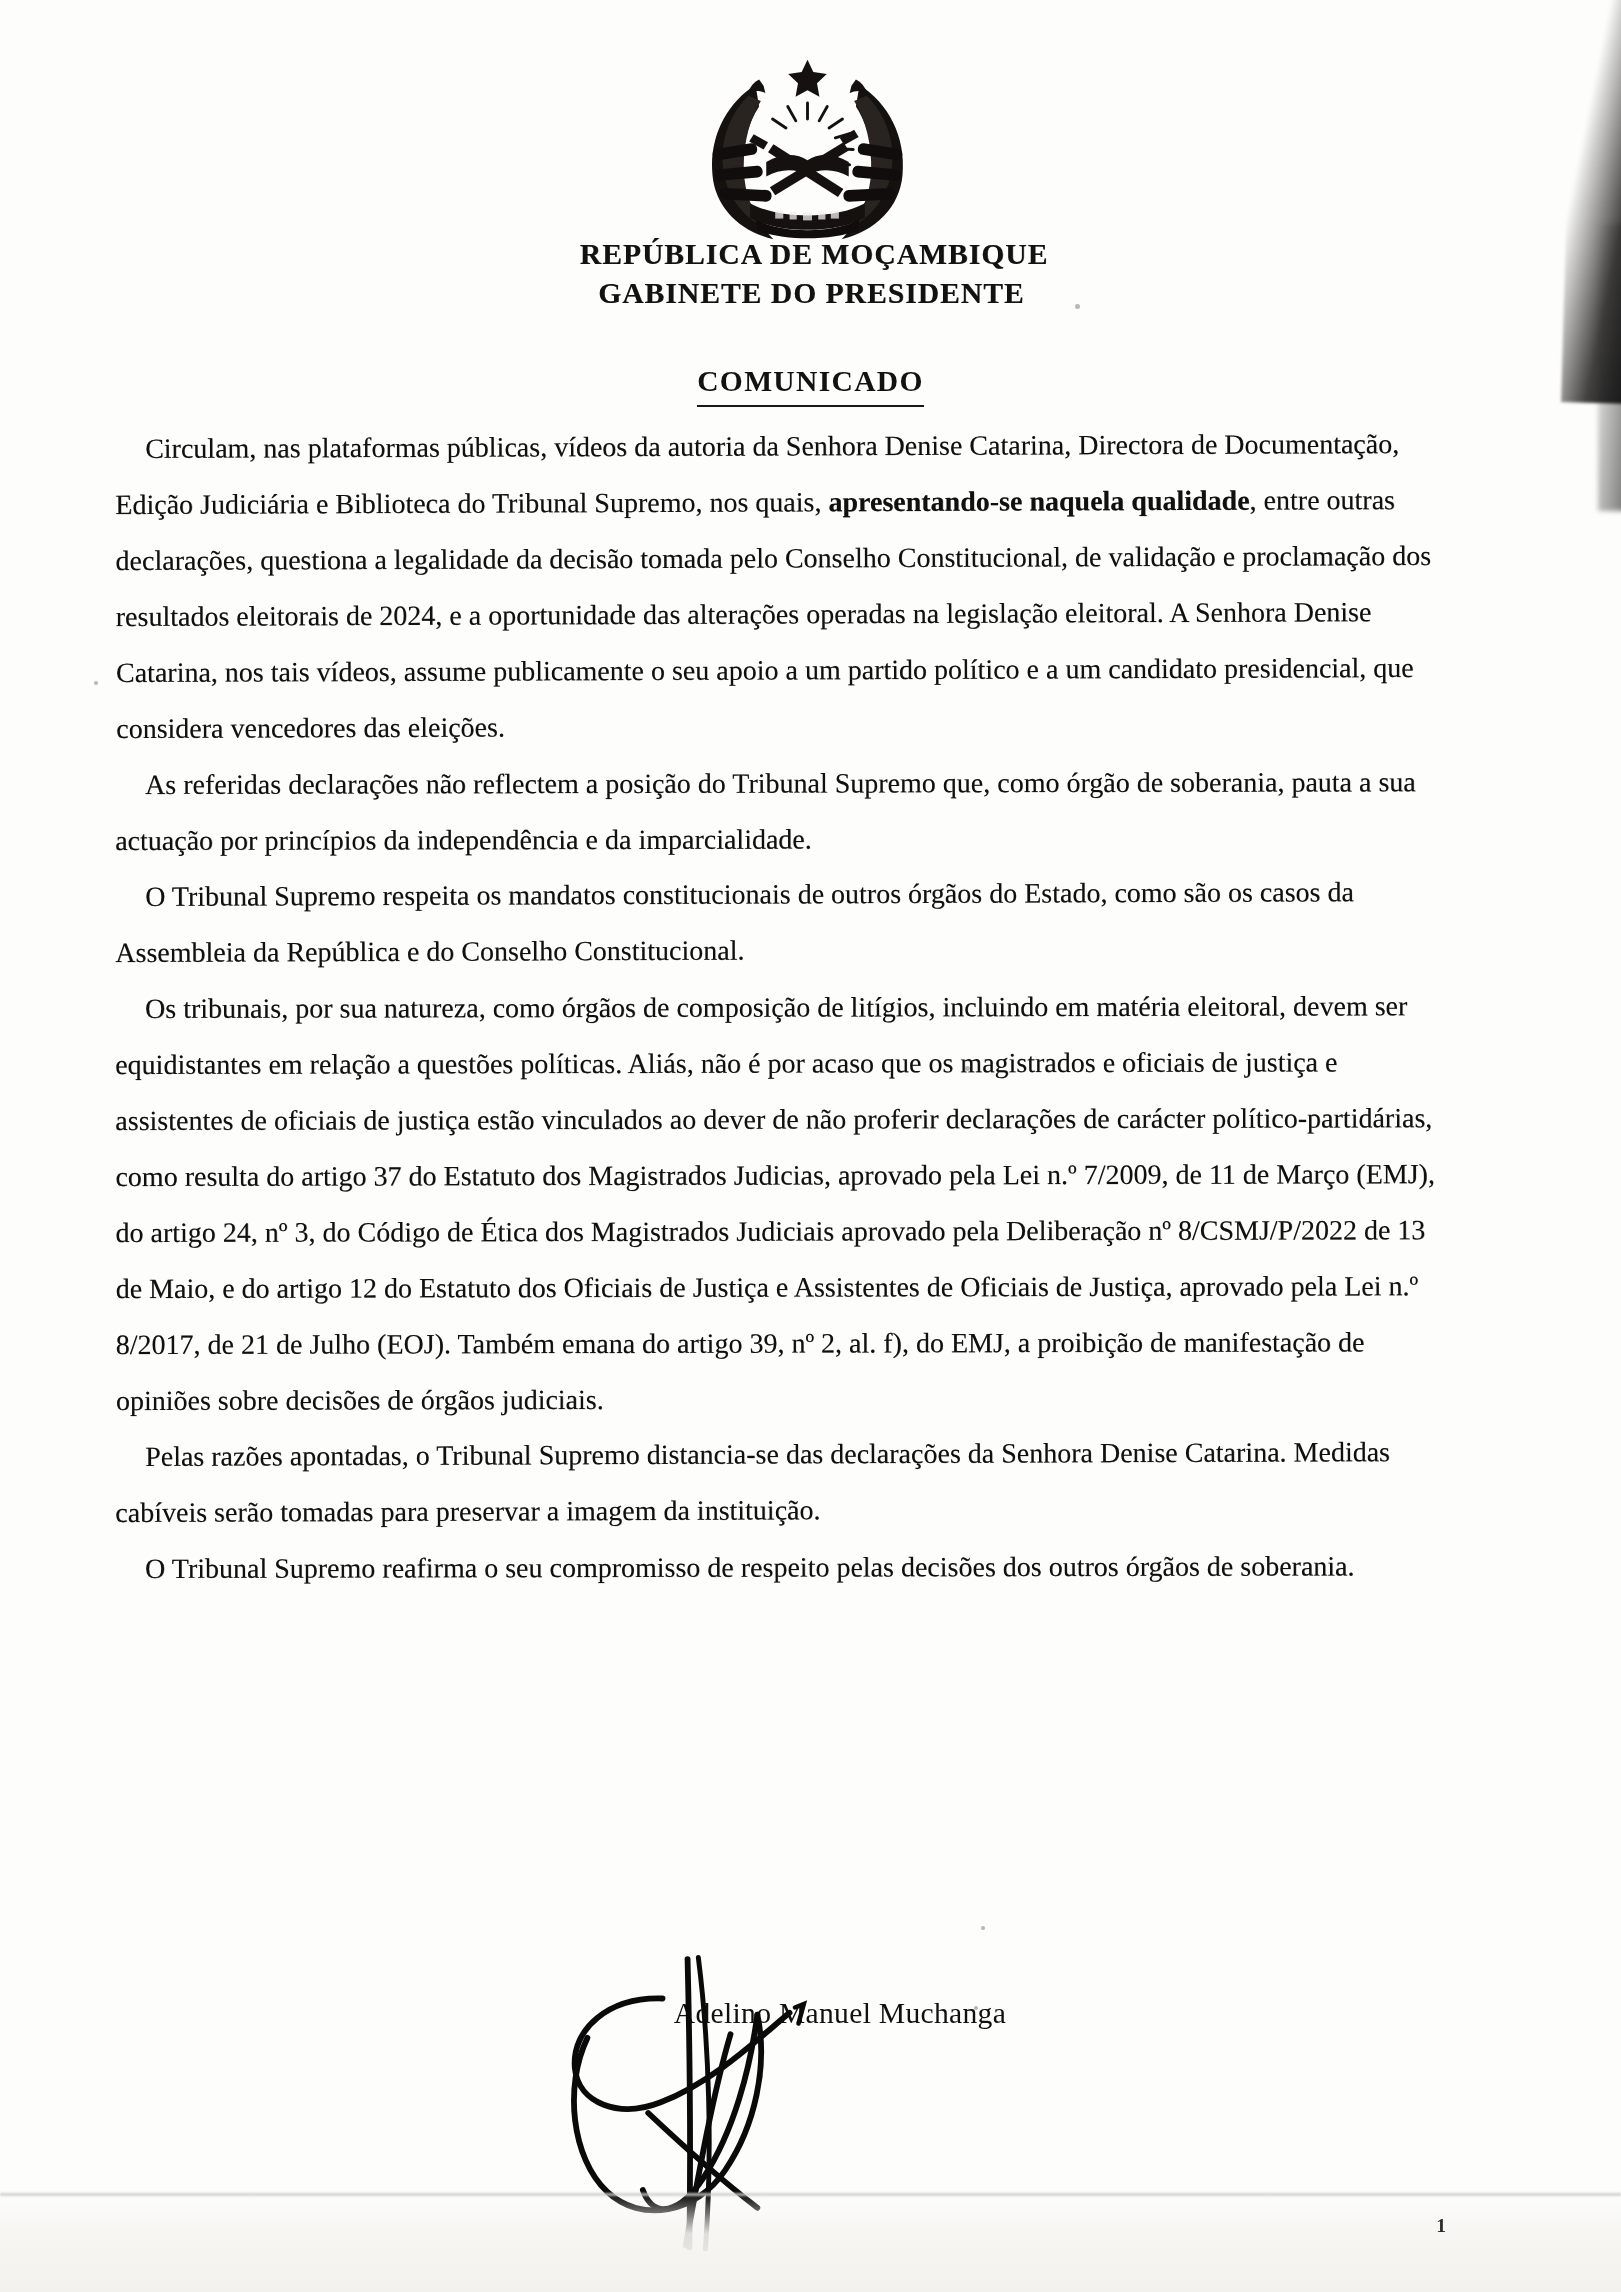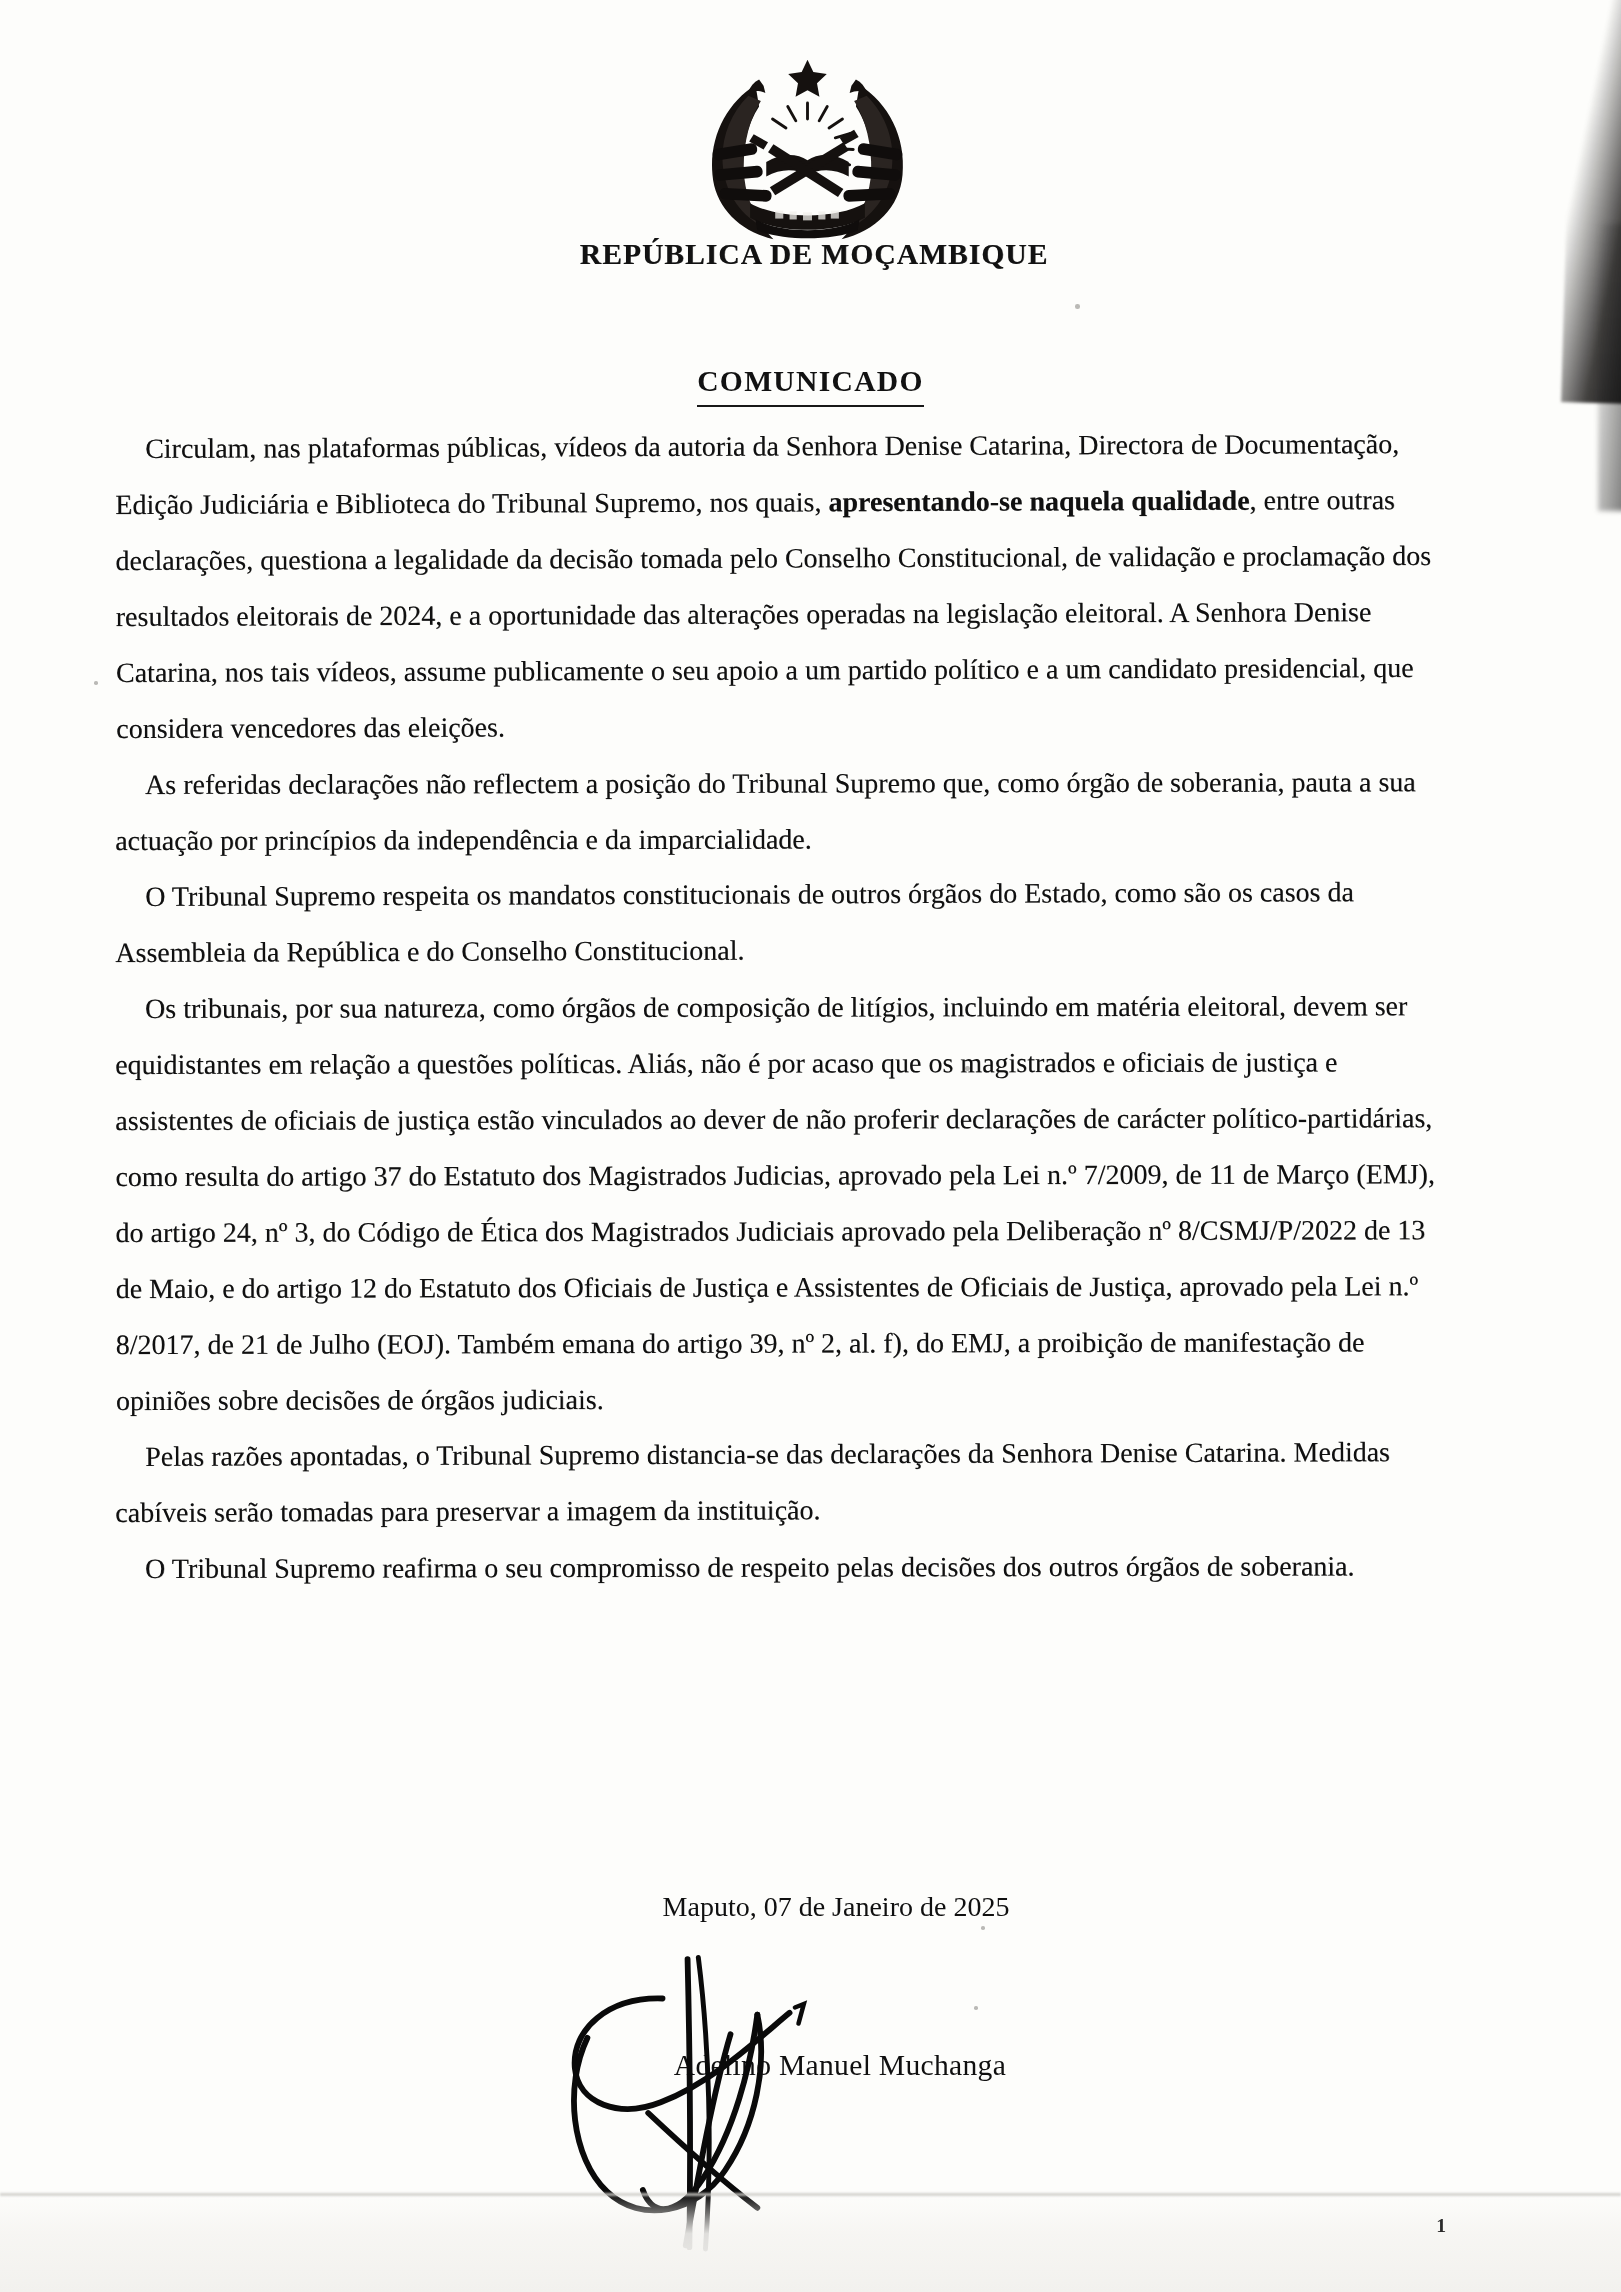--- a/index.html
+++ b/index.html
@@ -240,37 +240,37 @@
         <rect x="130" y="181" width="8" height="9"></rect>
         <rect x="145" y="182" width="10" height="9"></rect>
         <rect x="162" y="181" width="8" height="9"></rect>
         <rect x="176" y="180" width="9" height="9"></rect>
       </g>
     </svg>
   </div>
 
   <div class="header-block">
     <div class="header-line hl1">REPÚBLICA DE MOÇAMBIQUE</div>
+    <div class="header-line hl3">GABINETE DO PRESIDENTE</div>
   </div>
 
   <div class="doc-title">
     <span>COMUNICADO</span>
   </div>
 
   <div class="body-block">
     <p class="para indent skew-a"><span>Circulam, nas plataformas públicas, vídeos da autoria da Senhora Denise Catarina, Directora de Documentação, Edição Judiciária e Biblioteca do Tribunal Supremo, nos quais, </span><b>apresentando-se naquela qualidade</b><span>, entre outras declarações, questiona a legalidade da decisão tomada pelo Conselho Constitucional, de validação e proclamação dos resultados eleitorais de 2024, e a oportunidade das alterações operadas na legislação eleitoral. A Senhora Denise Catarina, nos tais vídeos, assume publicamente o seu apoio a um partido político e a um candidato presidencial, que considera vencedores das eleições.</span></p>
     <p class="para indent skew-b"><span>As referidas declarações não reflectem a posição do Tribunal Supremo que, como órgão de soberania, pauta a sua actuação por princípios da independência e da imparcialidade.</span></p>
     <p class="para indent skew-a"><span>O Tribunal Supremo respeita os mandatos constitucionais de outros órgãos do Estado, como são os casos da Assembleia da República e do Conselho Constitucional.</span></p>
     <p class="para indent skew-b"><span>Os tribunais, por sua natureza, como órgãos de composição de litígios, incluindo em matéria eleitoral, devem ser equidistantes em relação a questões políticas. Aliás, não é por acaso que os magistrados e oficiais de justiça e assistentes de oficiais de justiça estão vinculados ao dever de não proferir declarações de carácter político-partidárias, como resulta do artigo 37 do Estatuto dos Magistrados Judicias, aprovado pela Lei n.º 7/2009, de 11 de Março (EMJ), do artigo 24, nº 3, do Código de Ética dos Magistrados Judiciais aprovado pela Deliberação nº 8/CSMJ/P/2022 de 13 de Maio, e do artigo 12 do Estatuto dos Oficiais de Justiça e Assistentes de Oficiais de Justiça, aprovado pela Lei n.º 8/2017, de 21 de Julho (EOJ). Também emana do artigo 39, nº 2, al. f), do EMJ, a proibição de manifestação de opiniões sobre decisões de órgãos judiciais.</span></p>
     <p class="para indent skew-a"><span>Pelas razões apontadas, o Tribunal Supremo distancia-se das declarações da Senhora Denise Catarina. Medidas cabíveis serão tomadas para preservar a imagem da instituição.</span></p>
     <p class="para indent skew-b"><span>O Tribunal Supremo reafirma o seu compromisso de respeito pelas decisões dos outros órgãos de soberania.</span></p>
   </div>
 
   <div class="closing">
-    <div class="closing-line date-line">Maputo, 07 de Janeiro de 2025</div>
     <div class="closing-line signer-line">Adelino Manuel Muchanga</div>
   </div>
 
   <div class="signature">
     <svg viewBox="0 0 430 360" xmlns="http://www.w3.org/2000/svg">
       <g fill="none" stroke="#0a0a0a" stroke-width="6.5" stroke-linecap="round">
         <path d="M148 8 C150 90 152 200 150 330"></path>
         <path d="M160 6 C172 100 176 220 168 332" stroke-width="5.5"></path>
         <path d="M120 52 C60 50 18 86 22 130 C26 170 72 186 118 168 C176 146 228 96 262 68"></path>
         <path d="M36 96 C10 150 18 230 58 268 C96 304 158 292 190 244 C224 194 238 126 226 70"></path>

